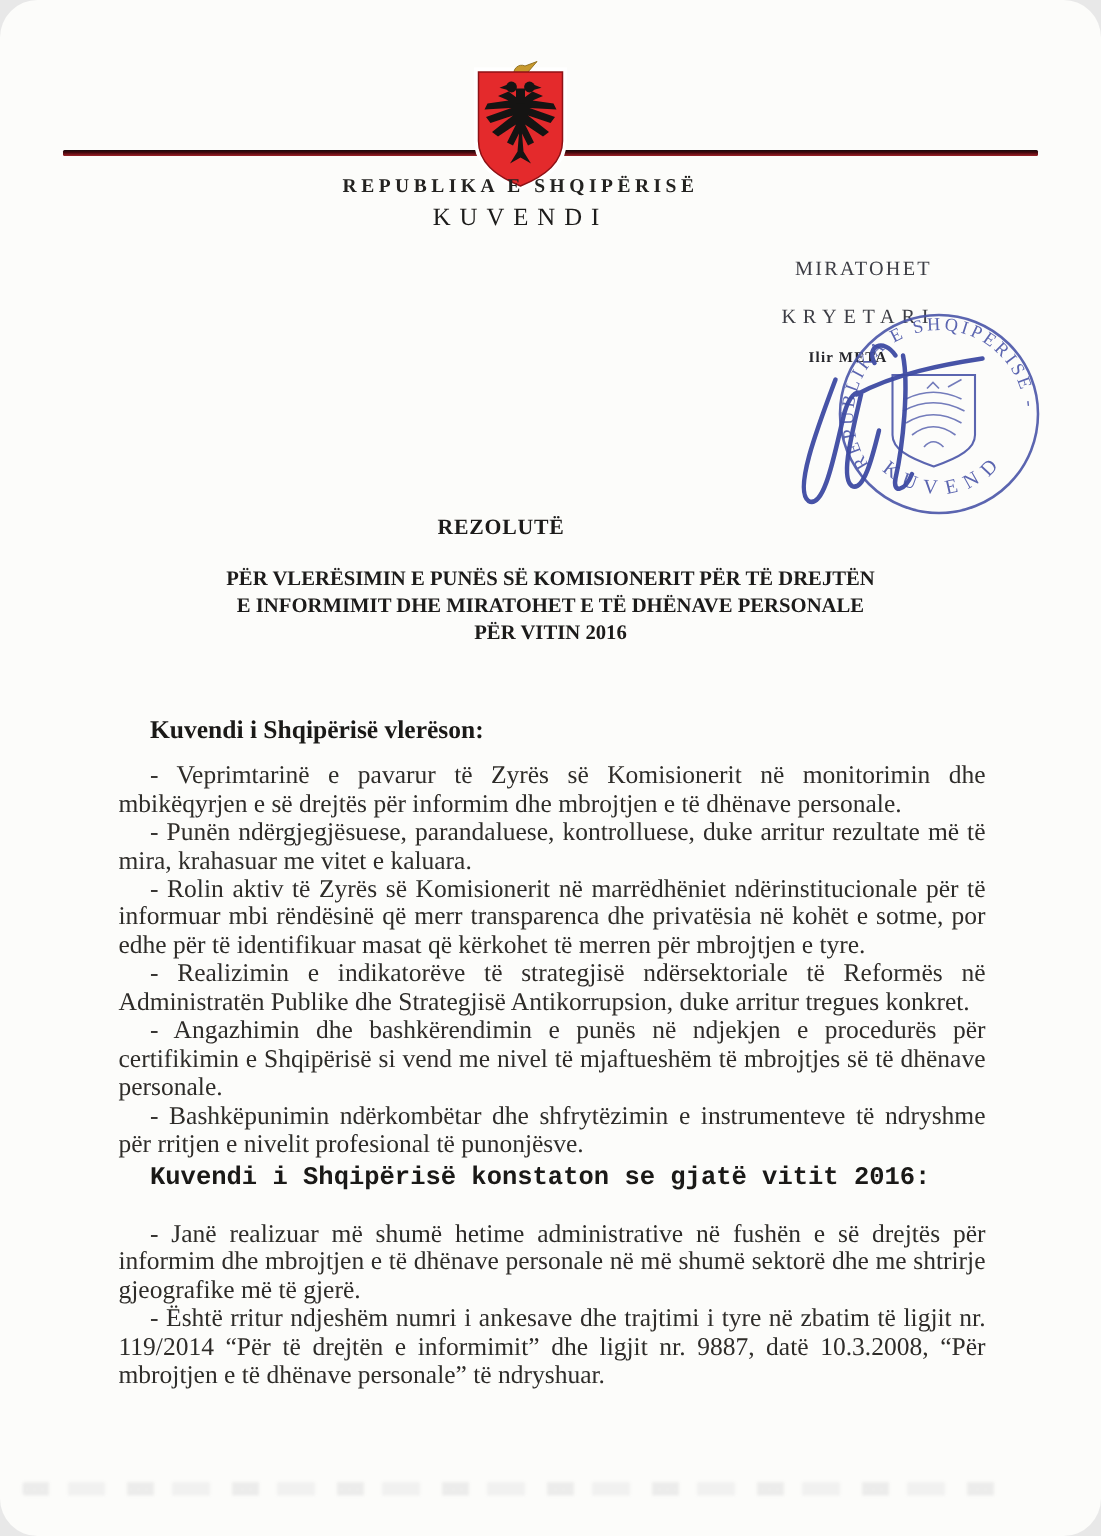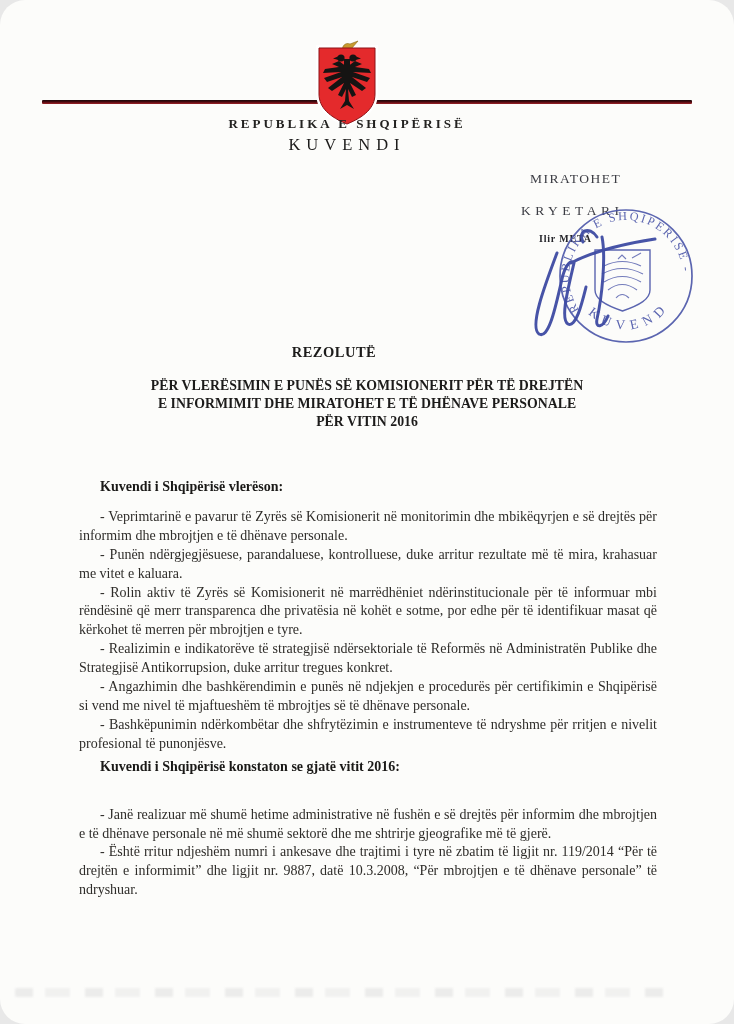--- a/index.html
+++ b/index.html
@@ -39,25 +39,25 @@
     font-size:14.5px; font-weight:bold; letter-spacing:.5px; color:#1c1b1a;
   }
   .subtitle {
     top:377px; left:0; width:734px; text-align:center;
     font-size:13.8px; font-weight:bold; line-height:17.8px; color:#1c1b1a;
   }
 
   
   .body {
     top:478px; left:79px; width:578px;
-    font-size:14px; line-height:18.9px; text-align:justify;
+    font-size:17px; line-height:18.9px; text-align:justify;
     color:#2e2c29;
   }
   .sec-heading { margin:0 0 11px 0; font-weight:bold; text-indent:21px; color:#1a1917; }
-  .sec-heading.second { margin-top:4px; margin-bottom:29px; }
+  .sec-heading.second { margin-top:4px; margin-bottom:18px;font-family:Liberation Mono, monospace; }
   .para { margin:0; text-indent:21px;font-family:Liberation Serif, serif; }
 
   
   .bleed {
     top:988px; left:15px; width:655px; height:9px;
     background:repeating-linear-gradient(90deg,
       rgba(100,100,110,0.10) 0 18px, rgba(0,0,0,0) 18px 30px,
       rgba(100,100,110,0.07) 30px 55px, rgba(0,0,0,0) 55px 70px);
     filter:blur(1px); border-radius:2px;
   }

